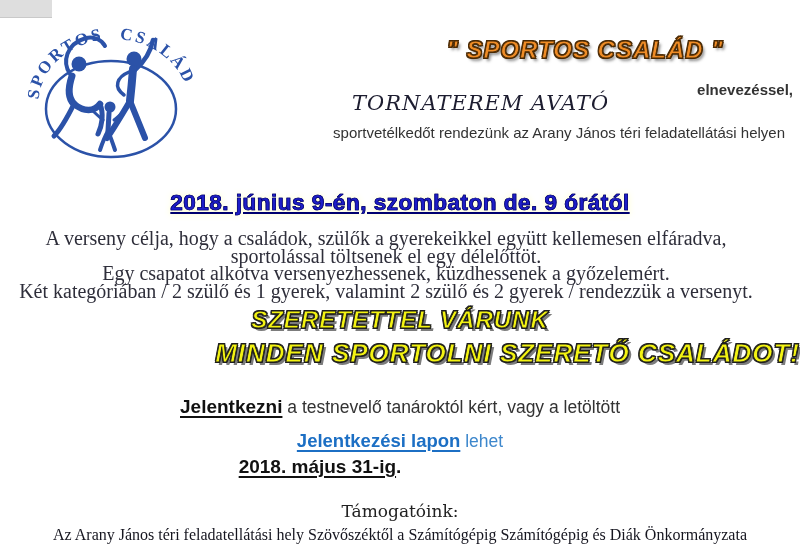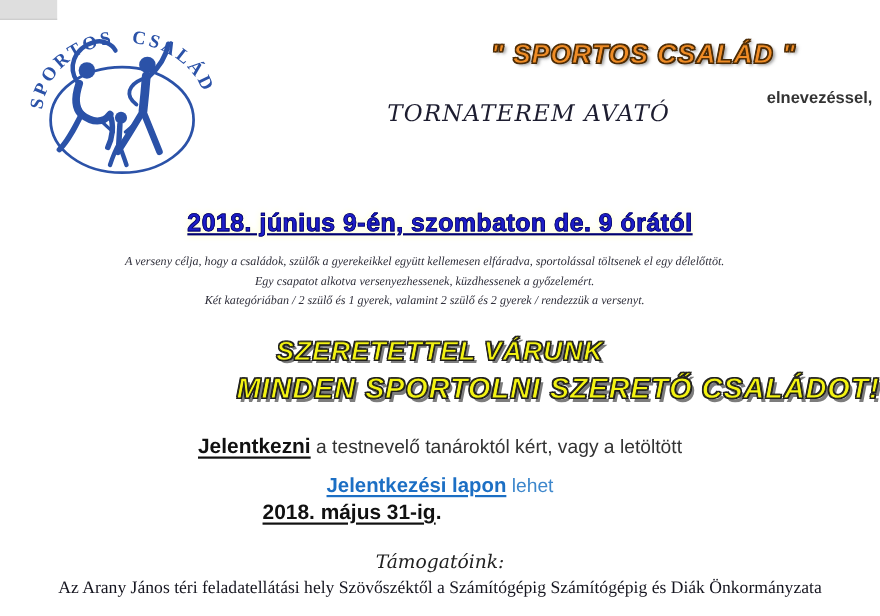--- a/index.html
+++ b/index.html
@@ -65,22 +65,21 @@
     -webkit-text-stroke:0.7px #000070;
     text-shadow:0 0 6px rgba(255,255,170,0.9);
     white-space:nowrap;
     text-decoration:underline;
   }
 
   .desc{
     left:0;top:230px;width:772px;
     text-align:center;
     font-family:"Liberation Serif",serif;
-    font-style:italic;
-    font-size:11px;line-height:17.5px;
+    font-size:20px;line-height:17.5px;
     color:#2e2e3a;
   }
 
   .banner{
     left:0;width:800px;text-align:center;
     font-weight:bold;font-style:italic;
     letter-spacing:1px;
     color:#f3f312;
     -webkit-text-stroke:0.8px #1a1a1a;
     text-shadow:-1px -1px 0 #222,1px -1px 0 #222,
@@ -116,21 +115,21 @@
     left:0;top:456px;width:640px;text-align:center;
     font-size:19px;font-weight:bold;color:#111;white-space:nowrap;
   }
   .deadline .deadline-text{
     text-decoration:underline;
     text-decoration-thickness:2px;text-underline-offset:3px;
   }
 
   .sponsors-label{
     left:0;top:501px;width:800px;text-align:center;
-    font-family:"DejaVu Serif",serif;font-style:italic;
+    font-family:"DejaVu Serif",serif;
     font-size:17px;color:#222;
   }
   .sponsors-text{
     left:0;top:526px;width:800px;text-align:center;
     font-family:"Liberation Serif",serif;
     font-size:16px;color:#15151f;white-space:nowrap;
   }
 </style>
 </head>
 <body>
@@ -171,20 +170,21 @@
       <path d="M 94,127 C 97,134 99,140 101,146" stroke-width="4"></path>
     </g>
   </svg>
 
   <div class="abs title">" SPORTOS CSALÁD "</div>
 
   <div class="abs naming-note">elnevezéssel,</div>
 
   <div class="abs event-name">TORNATEREM AVATÓ</div>
 
+  <div class="abs event-detail">sportvetélkedőt rendezünk az Arany János téri feladatellátási helyen</div>
 
   <div class="abs date-line">2018. június 9-én, szombaton de. 9 órától</div>
 
   <div class="abs desc">
     <div>A verseny célja, hogy a családok, szülők a gyerekeikkel együtt kellemesen elfáradva, sportolással töltsenek el egy délelőttöt.</div>
     <div>Egy csapatot alkotva versenyezhessenek, küzdhessenek a győzelemért.</div>
     <div>Két kategóriában / 2 szülő és 1 gyerek, valamint 2 szülő és 2 gyerek / rendezzük a versenyt.</div>
   </div>
 
   <div class="abs banner banner-1">SZERETETTEL VÁRUNK</div>

